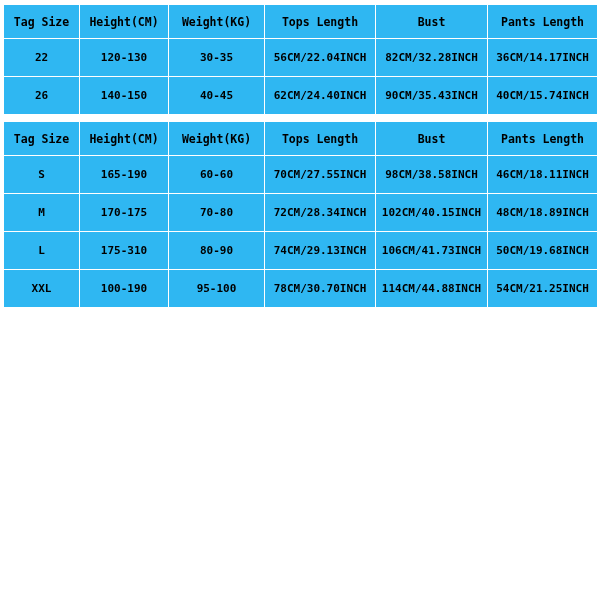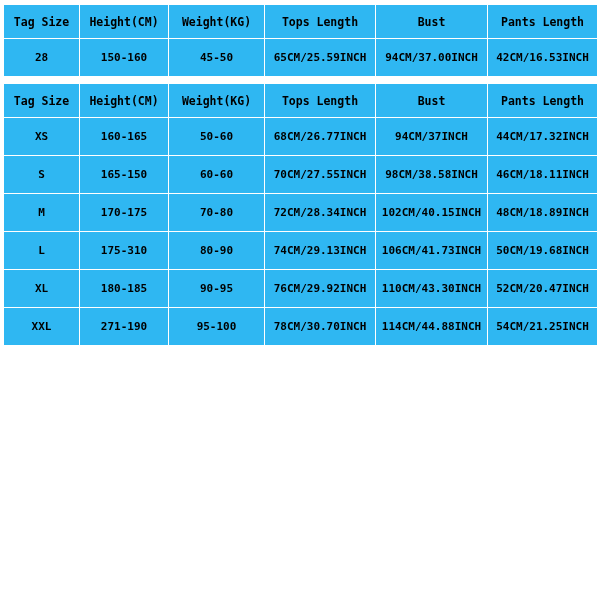--- a/index.html
+++ b/index.html
@@ -77,26 +77,34 @@
         <th>Tag Size</th>
         <th>Height(CM)</th>
         <th>Weight(KG)</th>
         <th>Tops Length</th>
         <th>Bust</th>
         <th>Pants Length</th>
       </tr>
     </thead>
     <tbody>
       <tr>
-        <td>28</td>
-        <td>150-160</td>
-        <td>45-50</td>
-        <td>65CM/25.59INCH</td>
-        <td>94CM/37.00INCH</td>
-        <td>42CM/16.53INCH</td>
+        <td>22</td>
+        <td>120-130</td>
+        <td>30-35</td>
+        <td>56CM/22.04INCH</td>
+        <td>82CM/32.28INCH</td>
+        <td>36CM/14.17INCH</td>
+      </tr>
+      <tr>
+        <td>26</td>
+        <td>140-150</td>
+        <td>40-45</td>
+        <td>62CM/24.40INCH</td>
+        <td>90CM/35.43INCH</td>
+        <td>40CM/15.74INCH</td>
       </tr>
     </tbody>
   </table>
 
   <table class="size-table tbl2">
     <colgroup>
       <col class="c0">
         <col class="c1">
         <col class="c2">
         <col class="c3">
@@ -108,30 +116,22 @@
         <th>Tag Size</th>
         <th>Height(CM)</th>
         <th>Weight(KG)</th>
         <th>Tops Length</th>
         <th>Bust</th>
         <th>Pants Length</th>
       </tr>
     </thead>
     <tbody>
       <tr>
-        <td>XS</td>
-        <td>160-165</td>
-        <td>50-60</td>
-        <td>68CM/26.77INCH</td>
-        <td>94CM/37INCH</td>
-        <td>44CM/17.32INCH</td>
-      </tr>
-      <tr>
         <td>S</td>
-        <td>165-150</td>
+        <td>165-190</td>
         <td>60-60</td>
         <td>70CM/27.55INCH</td>
         <td>98CM/38.58INCH</td>
         <td>46CM/18.11INCH</td>
       </tr>
       <tr>
         <td>M</td>
         <td>170-175</td>
         <td>70-80</td>
         <td>72CM/28.34INCH</td>
@@ -140,30 +140,22 @@
       </tr>
       <tr>
         <td>L</td>
         <td>175-310</td>
         <td>80-90</td>
         <td>74CM/29.13INCH</td>
         <td>106CM/41.73INCH</td>
         <td>50CM/19.68INCH</td>
       </tr>
       <tr>
-        <td>XL</td>
-        <td>180-185</td>
-        <td>90-95</td>
-        <td>76CM/29.92INCH</td>
-        <td>110CM/43.30INCH</td>
-        <td>52CM/20.47INCH</td>
-      </tr>
-      <tr>
         <td>XXL</td>
-        <td>271-190</td>
+        <td>100-190</td>
         <td>95-100</td>
         <td>78CM/30.70INCH</td>
         <td>114CM/44.88INCH</td>
         <td>54CM/21.25INCH</td>
       </tr>
     </tbody>
   </table>
 
 </div>
 

